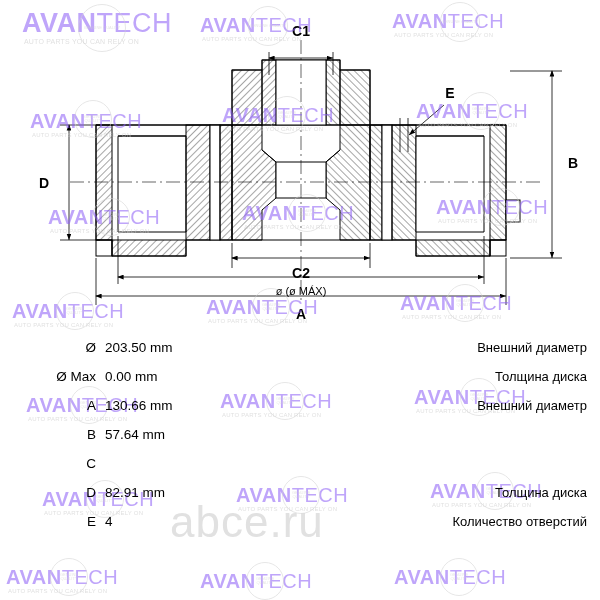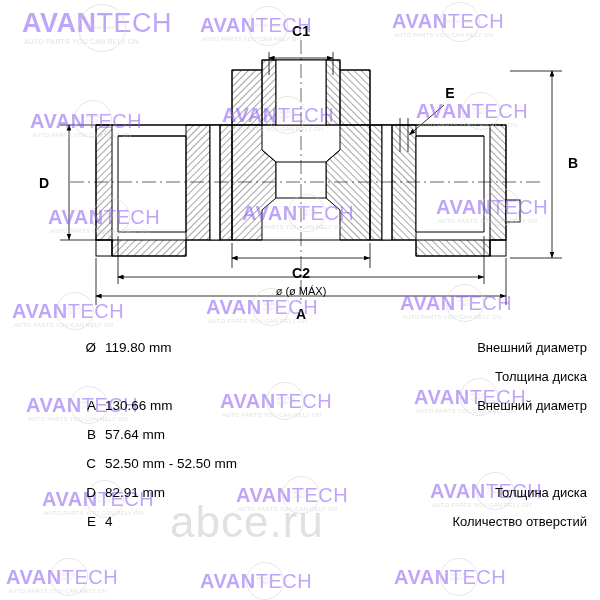--- a/index.html
+++ b/index.html
@@ -375,42 +375,43 @@
         <div class="inner">GENUINE QUALITY</div>
       </div>
 
     <div class="wm-abce">abce.ru</div>
   </div>
 
   <div class="specs">
 
     <div class="spec-row">
       <div class="spec-sym">Ø</div>
-      <div class="spec-val">119.80 mm</div>
+      <div class="spec-val">203.50 mm</div>
       <div class="spec-desc">Внешний диаметр</div>
     </div>
 
     <div class="spec-row">
+      <div class="spec-sym">Ø Max</div>
+      <div class="spec-val">0.00 mm</div>
       <div class="spec-desc">Толщина диска</div>
     </div>
 
     <div class="spec-row">
       <div class="spec-sym">A</div>
       <div class="spec-val">130.66 mm</div>
       <div class="spec-desc">Внешний диаметр</div>
     </div>
 
     <div class="spec-row">
       <div class="spec-sym">B</div>
       <div class="spec-val">57.64 mm</div>
     </div>
 
     <div class="spec-row">
       <div class="spec-sym">C</div>
-      <div class="spec-val">52.50 mm - 52.50 mm</div>
     </div>
 
     <div class="spec-row">
       <div class="spec-sym">D</div>
       <div class="spec-val">82.91 mm</div>
       <div class="spec-desc">Толщина диска</div>
     </div>
 
     <div class="spec-row">
       <div class="spec-sym">E</div>

